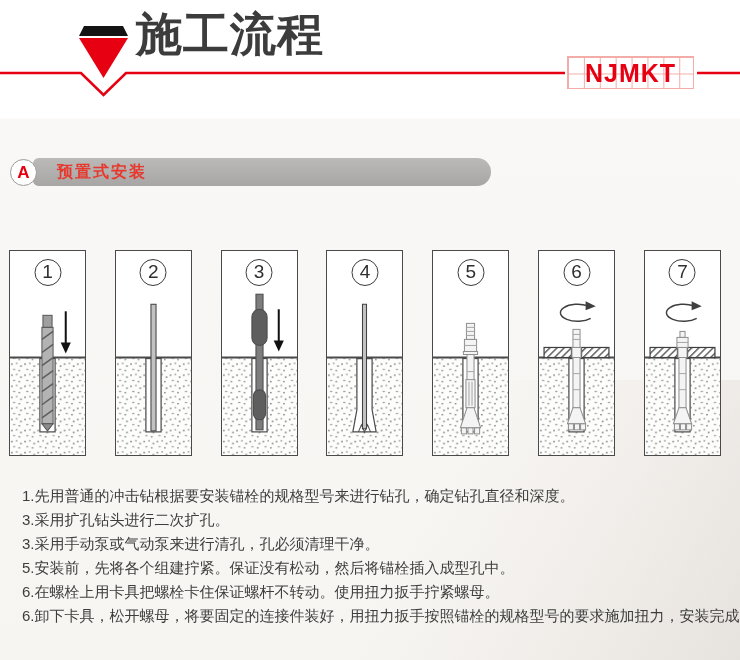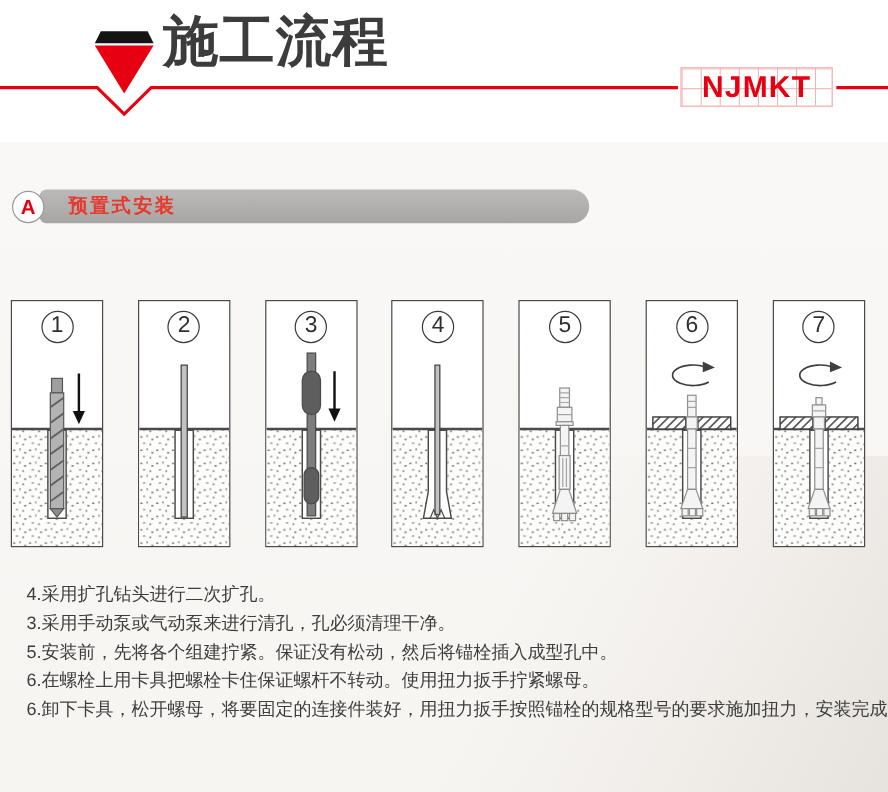--- a/index.html
+++ b/index.html
@@ -260,20 +260,21 @@
           <line x1="33.5" y1="122" x2="40.5" y2="122"></line>
             <line x1="33.5" y1="138" x2="40.5" y2="138"></line>
         </g>
       </svg>
       <div class="num">7</div>
     </div>
 
   </div>
 
   <div id="instructions">
-    <div class="instr">4.采用扩孔钻头进行二次扩孔。</div>
+    <div class="instr">1.先用普通的冲击钻根据要安装锚栓的规格型号来进行钻孔，确定钻孔直径和深度。</div>
+    <div class="instr">3.采用扩孔钻头进行二次扩孔。</div>
     <div class="instr">3.采用手动泵或气动泵来进行清孔，孔必须清理干净。</div>
     <div class="instr">5.安装前，先将各个组建拧紧。保证没有松动，然后将锚栓插入成型孔中。</div>
     <div class="instr">6.在螺栓上用卡具把螺栓卡住保证螺杆不转动。使用扭力扳手拧紧螺母。</div>
     <div class="instr">6.卸下卡具，松开螺母，将要固定的连接件装好，用扭力扳手按照锚栓的规格型号的要求施加扭力，安装完成。</div>
   </div>
 
 </div>
 
 </body></html>

